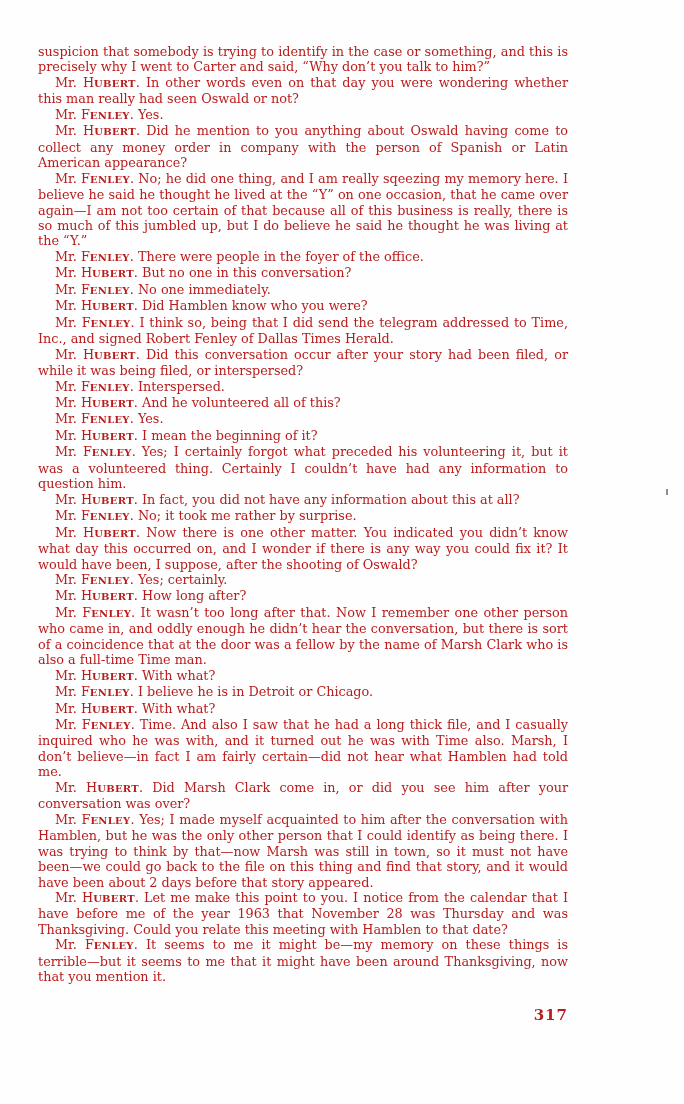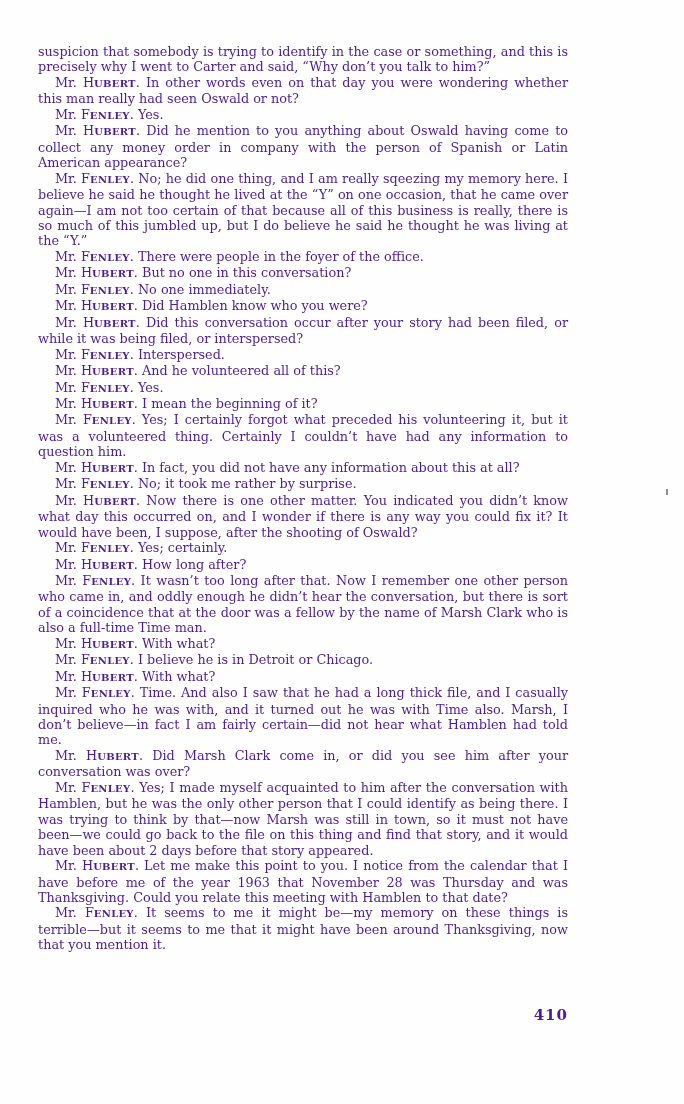--- a/index.html
+++ b/index.html
@@ -3,21 +3,21 @@
 <meta charset="utf-8">
 <style>
   html, body { margin: 0; padding: 0; background: #ffffff; }
   .page {
     position: relative;
     width: 684px;
     height: 1104px;
     background: #fefefe;
     overflow: hidden;
     font-family: "DejaVu Serif", "Liberation Serif", serif;
-    color: #4c1d95;
+    color: #b91c1c;
   }
   .text-block {
     position: absolute;
     left: 38px;
     top: 44px;
     width: 530px;
     font-size: 12.8px;
     line-height: 15.45px;
     text-align: justify;
   }
@@ -51,20 +51,21 @@
   <div class="text-block" id="text-block">
       <p class="para no-indent">suspicion that somebody is trying to identify in the case or something, and this is precisely why I went to Carter and said, “Why don’t you talk to him?”</p>
       <p class="para"><span class="speaker">Mr.&nbsp;H<span class="sc">UBERT</span>.</span> In other words even on that day you were wondering whether this man really had seen Oswald or not?</p>
       <p class="para"><span class="speaker">Mr.&nbsp;F<span class="sc">ENLEY</span>.</span> Yes.</p>
       <p class="para"><span class="speaker">Mr.&nbsp;H<span class="sc">UBERT</span>.</span> Did he mention to you anything about Oswald having come to collect any money order in company with the person of Spanish or Latin American appearance?</p>
       <p class="para"><span class="speaker">Mr.&nbsp;F<span class="sc">ENLEY</span>.</span> No; he did one thing, and I am really sqeezing my memory here.  I believe he said he thought he lived at the “Y” on one occasion, that he came over again—I am not too certain of that because all of this business is really, there is so much of this jumbled up, but I do believe he said he thought he was living at the “Y.”</p>
       <p class="para"><span class="speaker">Mr.&nbsp;F<span class="sc">ENLEY</span>.</span> There were people in the foyer of the office.</p>
       <p class="para"><span class="speaker">Mr.&nbsp;H<span class="sc">UBERT</span>.</span> But no one in this conversation?</p>
       <p class="para"><span class="speaker">Mr.&nbsp;F<span class="sc">ENLEY</span>.</span> No one immediately.</p>
       <p class="para"><span class="speaker">Mr.&nbsp;H<span class="sc">UBERT</span>.</span> Did Hamblen know who you were?</p>
+      <p class="para"><span class="speaker">Mr.&nbsp;F<span class="sc">ENLEY</span>.</span> I think so, being that I did send the telegram addressed to Time, Inc., and signed Robert Fenley of Dallas Times Herald.</p>
       <p class="para"><span class="speaker">Mr.&nbsp;H<span class="sc">UBERT</span>.</span> Did this conversation occur after your story had been filed, or while it was being filed, or interspersed?</p>
       <p class="para"><span class="speaker">Mr.&nbsp;F<span class="sc">ENLEY</span>.</span> Interspersed.</p>
       <p class="para"><span class="speaker">Mr.&nbsp;H<span class="sc">UBERT</span>.</span> And he volunteered all of this?</p>
       <p class="para"><span class="speaker">Mr.&nbsp;F<span class="sc">ENLEY</span>.</span> Yes.</p>
       <p class="para"><span class="speaker">Mr.&nbsp;H<span class="sc">UBERT</span>.</span> I mean the beginning of it?</p>
       <p class="para"><span class="speaker">Mr.&nbsp;F<span class="sc">ENLEY</span>.</span> Yes; I certainly forgot what preceded his volunteering it, but it was a volunteered thing.  Certainly I couldn’t have had any information to question him.</p>
       <p class="para"><span class="speaker">Mr.&nbsp;H<span class="sc">UBERT</span>.</span> In fact, you did not have any information about this at all?</p>
       <p class="para"><span class="speaker">Mr.&nbsp;F<span class="sc">ENLEY</span>.</span> No; it took me rather by surprise.</p>
       <p class="para"><span class="speaker">Mr.&nbsp;H<span class="sc">UBERT</span>.</span> Now there is one other matter.  You indicated you didn’t know what day this occurred on, and I wonder if there is any way you could fix it? It would have been, I suppose, after the shooting of Oswald?</p>
       <p class="para"><span class="speaker">Mr.&nbsp;F<span class="sc">ENLEY</span>.</span> Yes; certainly.</p>
@@ -72,15 +73,15 @@
       <p class="para"><span class="speaker">Mr.&nbsp;F<span class="sc">ENLEY</span>.</span> It wasn’t too long after that.  Now I remember one other person who came in, and oddly enough he didn’t hear the conversation, but there is sort of a coincidence that at the door was a fellow by the name of Marsh Clark who is also a full-time Time man.</p>
       <p class="para"><span class="speaker">Mr.&nbsp;H<span class="sc">UBERT</span>.</span> With what?</p>
       <p class="para"><span class="speaker">Mr.&nbsp;F<span class="sc">ENLEY</span>.</span> I believe he is in Detroit or Chicago.</p>
       <p class="para"><span class="speaker">Mr.&nbsp;H<span class="sc">UBERT</span>.</span> With what?</p>
       <p class="para"><span class="speaker">Mr.&nbsp;F<span class="sc">ENLEY</span>.</span> Time.  And also I saw that he had a long thick file, and I casually inquired who he was with, and it turned out he was with Time also. Marsh, I don’t believe—in fact I am fairly certain—did not hear what Hamblen had told me.</p>
       <p class="para"><span class="speaker">Mr.&nbsp;H<span class="sc">UBERT</span>.</span> Did Marsh Clark come in, or did you see him after your conversation was over?</p>
       <p class="para"><span class="speaker">Mr.&nbsp;F<span class="sc">ENLEY</span>.</span> Yes; I made myself acquainted to him after the conversation with Hamblen, but he was the only other person that I could identify as being there.  I was trying to think by that—now Marsh was still in town, so it must not have been—we could go back to the file on this thing and find that story, and it would have been about 2 days before that story appeared.</p>
       <p class="para"><span class="speaker">Mr.&nbsp;H<span class="sc">UBERT</span>.</span> Let me make this point to you.  I notice from the calendar that I have before me of the year 1963 that November 28 was Thursday and was Thanksgiving.  Could you relate this meeting with Hamblen to that date?</p>
       <p class="para"><span class="speaker">Mr.&nbsp;F<span class="sc">ENLEY</span>.</span> It seems to me it might be—my memory on these things is terrible—but it seems to me that it might have been around Thanksgiving, now that you mention it.</p>
     </div>
-  <div class="page-number">410</div>
+  <div class="page-number">317</div>
   <div class="speck"></div>
 </div>
 
 </body></html>

